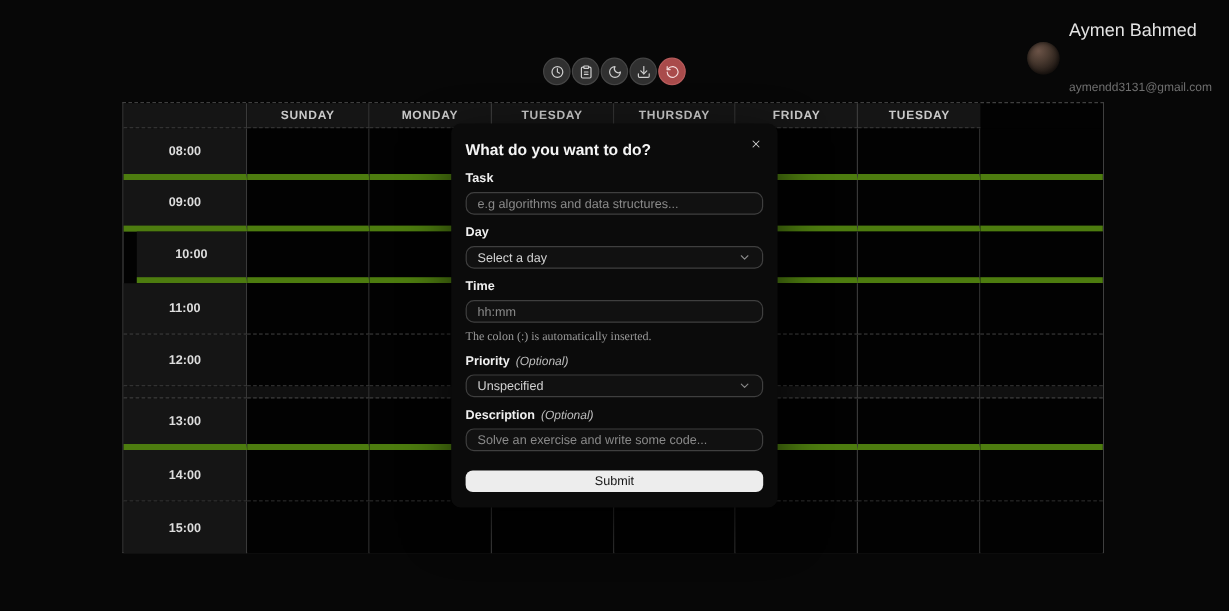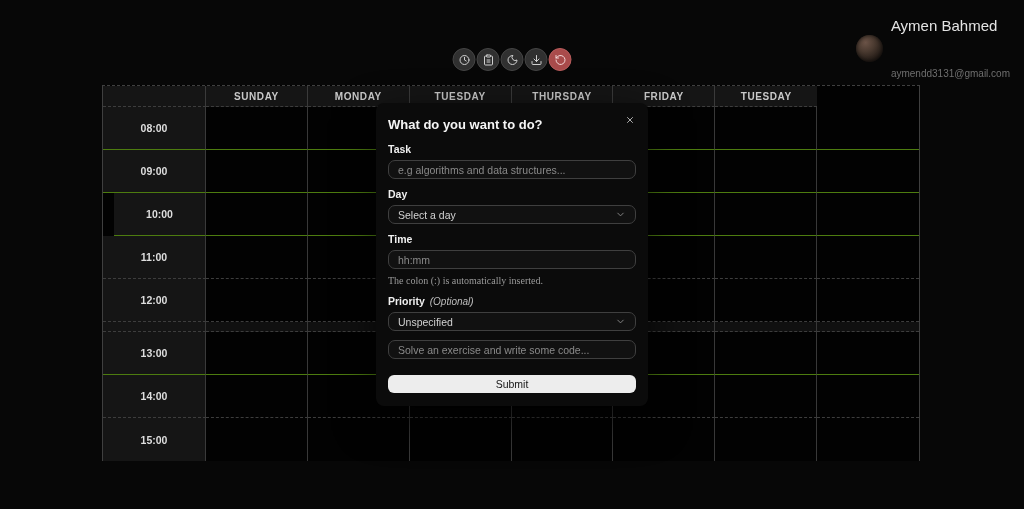--- a/index.html
+++ b/index.html
@@ -30,21 +30,21 @@
          border:1px solid #3f3f3f; border-top-style:dashed; background:#020202; }
   .hcell { background:#151515; border-right:1px solid #3a3a3a; border-bottom:1px dashed #3d3d3d;
            display:flex; align-items:center; justify-content:center;
            font-size:10px; font-weight:bold; letter-spacing:.6px; color:#c9c9c9; }
   .tcell { background:#151515; border-right:1px solid #3a3a3a;
            display:flex; align-items:center; justify-content:center;
            font-size:10.5px; font-weight:bold; color:#dedede; }
   .dcell { background:#020202; border-right:1px solid #383838; }
   .gapcell { background:#101010; border-right:1px solid #383838; border-bottom:1px dashed #3d3d3d; }
   .gapcell.timecol { background:#151515; }
-  .b-solid { border-bottom:1px solid #4d7c0f; }
+  .b-solid { border-bottom:5px solid #4d7c0f; }
   .b-dashed { border-bottom:1px dashed #3d3d3d; }
   .b-none { border-bottom:none; }
   .r-none { border-right:none; }
 
   
   .modal { position:absolute; left:376px; top:103px; width:272px; background:#0b0b0b;
            border-radius:8px; padding:12px 12px 13px; box-shadow:0 14px 40px rgba(0,0,0,.7); z-index:5; }
   .modal-title { font-size:13px; font-weight:bold; color:#f5f5f5; margin-top:2px; }
   .modal-close { position:absolute; top:10px; right:11px; color:#cfcfcf; cursor:pointer;
                  width:14px; height:14px; display:flex; align-items:center; justify-content:center; }
@@ -249,19 +249,22 @@
         <span>Unspecified</span>
         <span style="display:flex">
           <svg viewBox="0 0 24 24">
               <path d="m6 9 6 6 6-6"></path>
             </svg>
         </span>
       </div>
     </div>
 
     <div class="group">
+      <div class="flabel">
+        <span>Description</span><span class="optional">(Optional)</span>
+      </div>
       <input class="tinput" type="text" placeholder="Solve an exercise and write some code..." style="">
     </div>
 
     <button class="submit">Submit</button>
   </div>
 
 </div>
 
 </body></html>

